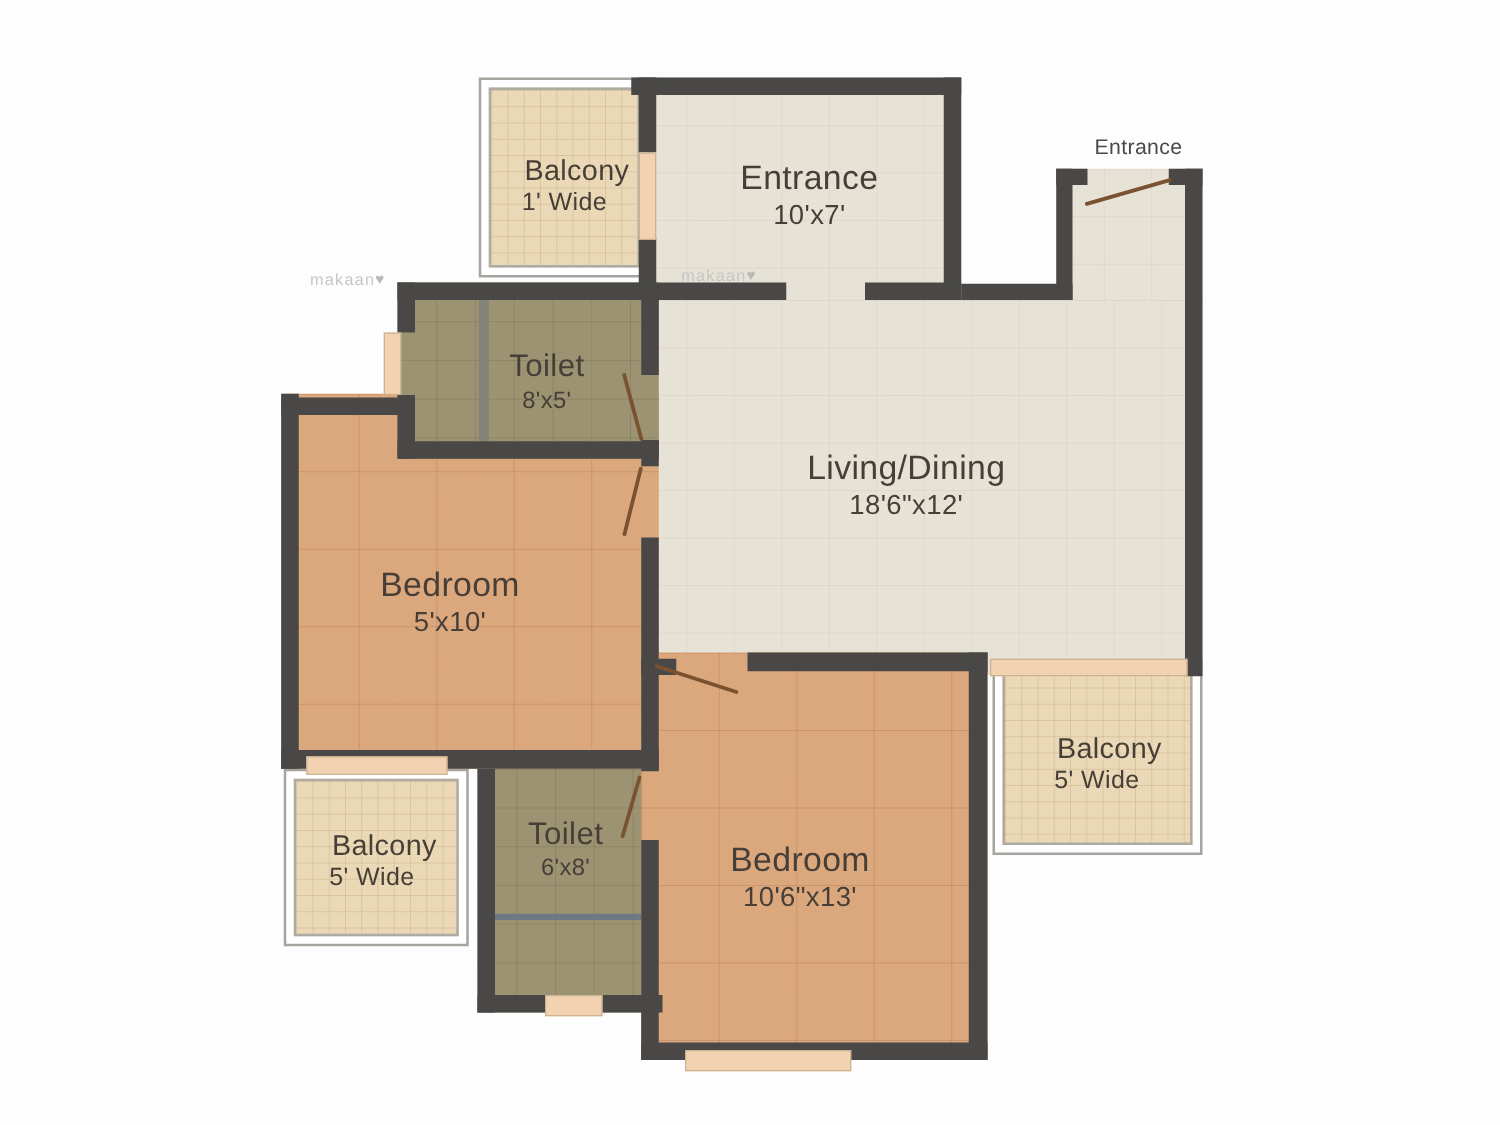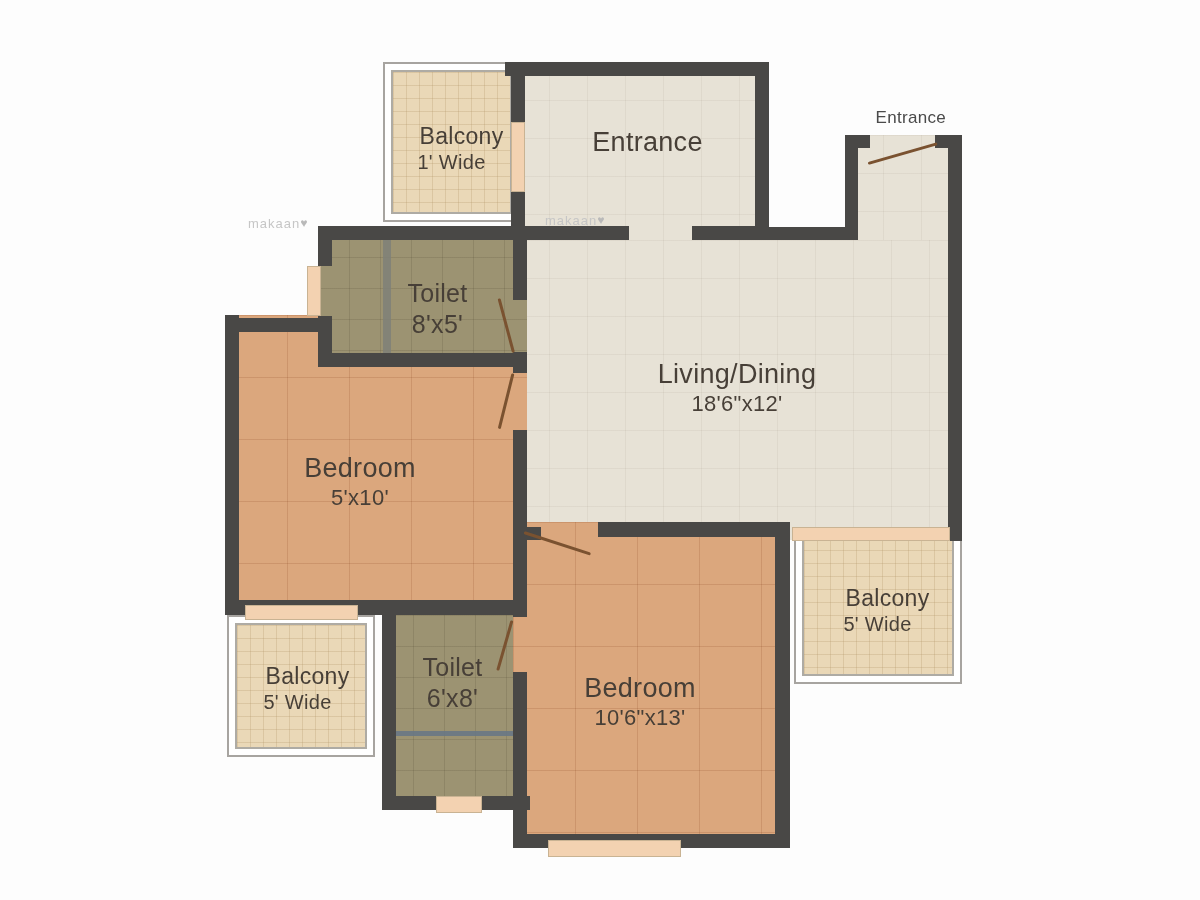--- a/index.html
+++ b/index.html
@@ -44,21 +44,21 @@
     background-image:
       linear-gradient(90deg, rgba(184,155,110,0.30) 1px, transparent 1px),
       linear-gradient(rgba(184,155,110,0.30) 1px, transparent 1px);
     background-size:13px 13px;}
 
   
   .room-label{position:absolute;text-align:center;color:#473f37;line-height:1.22;letter-spacing:.3px;}
   .room-label .nm{display:block;}
   .room-label .sz{display:block;}
   .lbl-lg .nm{font-size:27px;} .lbl-lg .sz{font-size:22px;}
-  .lbl-md .nm{font-size:25px;} .lbl-md .sz{font-size:25px;}
+  .lbl-md .nm{font-size:25px;} .lbl-md .sz{font-size:19px;}
   .lbl-sm .nm{font-size:23px;padding-left:20px;} .lbl-sm .sz{font-size:20px;}
   .entrance-label{position:absolute;text-align:center;color:#4a4a4a;font-size:17px;letter-spacing:.3px;}
   .wm{position:absolute;color:#c6c6c6;font-size:13px;letter-spacing:1px;}
   .wm .heart{font-size:12px;color:#b9b9b9;vertical-align:top;}
 </style>
 </head>
 <body>
 
 <div id="plan">
 
@@ -130,26 +130,27 @@
   <div class="leaf" style="left:513px;top:372px;width:57px;transform:rotate(104deg);"></div>
   <div class="leaf" style="left:524px;top:531px;width:70px;transform:rotate(18deg);"></div>
   <div class="leaf" style="left:512px;top:619px;width:52px;transform:rotate(106deg);"></div>
 
   <div class="room-label lbl-sm" style="left:383px;top:122px;width:137px;">
     <span class="nm">Balcony</span>
       <span class="sz">1' Wide</span>
   </div>
   <div class="room-label lbl-lg" style="left:540px;top:126px;width:215px;">
     <span class="nm">Entrance</span>
+      <span class="sz">10'x7'</span>
   </div>
   <div class="room-label lbl-md" style="left:355px;top:278px;width:165px;">
     <span class="nm">Toilet</span>
       <span class="sz">8'x5'</span>
   </div>
-  <div class="room-label lbl-lg" style="left:582px;top:358px;width:310px;">
+  <div class="room-label lbl-lg" style="left:570px;top:358px;width:310px;">
     <span class="nm">Living/Dining</span>
       <span class="sz">18'6"x12'</span>
   </div>
   <div class="room-label lbl-lg" style="left:250px;top:452px;width:220px;">
     <span class="nm">Bedroom</span>
       <span class="sz">5'x10'</span>
   </div>
   <div class="room-label lbl-sm" style="left:230px;top:662px;width:135px;">
     <span class="nm">Balcony</span>
       <span class="sz">5' Wide</span>

